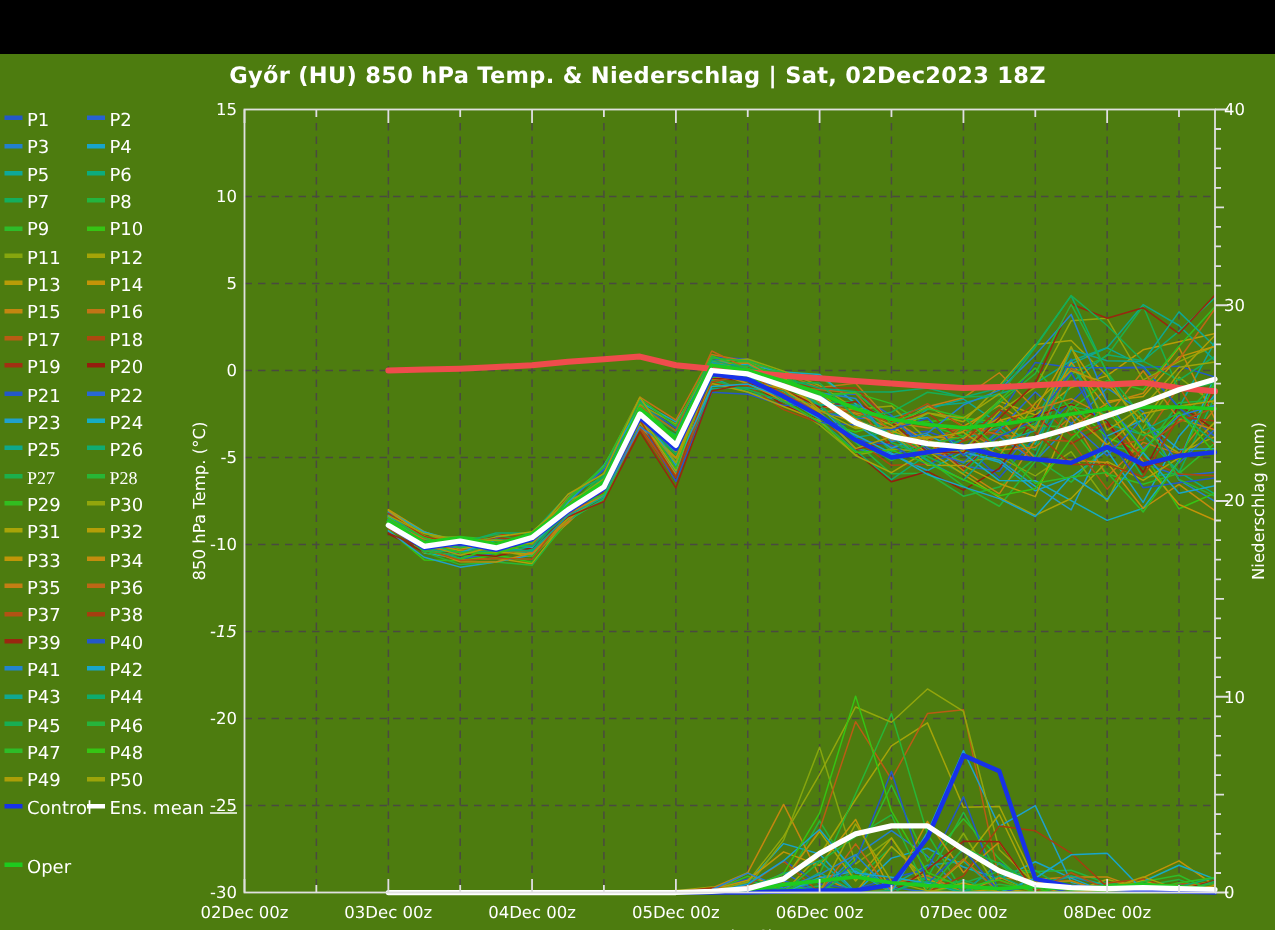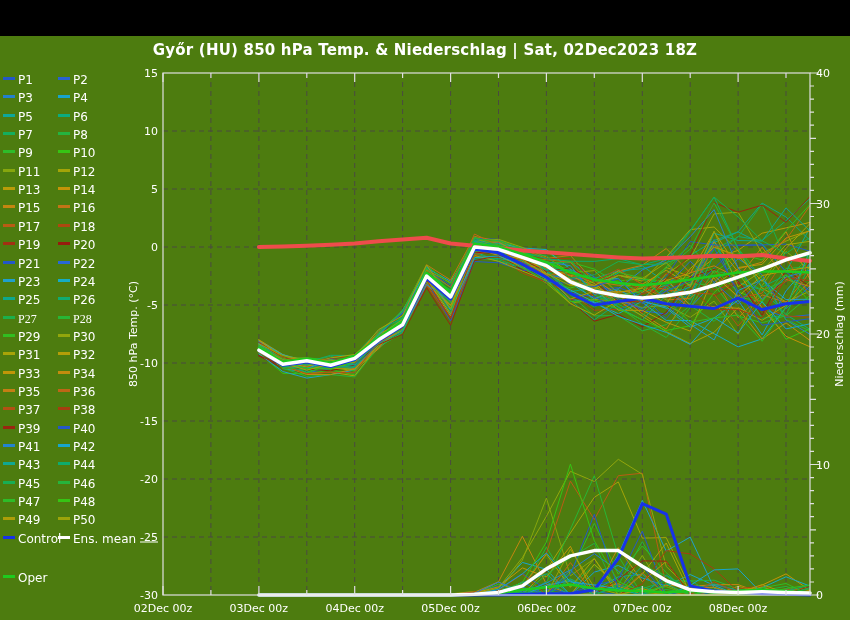--- a/index.html
+++ b/index.html
@@ -264,21 +264,21 @@
       <div class="ticklab xtl" style="left: 450.556px; top: 566px;">05Dec 00z</div>
       <div class="ticklab xtl" style="left: 546.407px; top: 566px;">06Dec 00z</div>
       <div class="ticklab xtl" style="left: 642.259px; top: 566px;">07Dec 00z</div>
       <div class="ticklab xtl" style="left: 738.111px; top: 566px;">08Dec 00z</div>
       <div class="ticklab ltl" style="left: 158px; top: 37px;">15</div>
       <div class="ticklab ltl" style="left: 158px; top: 95px;">10</div>
       <div class="ticklab ltl" style="left: 158px; top: 153px;">5</div>
       <div class="ticklab ltl" style="left: 158px; top: 211px;">0</div>
       <div class="ticklab ltl" style="left: 158px; top: 269px;">-5</div>
       <div class="ticklab ltl" style="left: 158px; top: 327px;">-10</div>
-      <div class="ticklab ltl" style="left: 158px; top: 385px;">-15</div>
+      <div class="ticklab ltl" style="left: 158px; top: 385px; font-style: italic;">-15</div>
       <div class="ticklab ltl" style="left: 158px; top: 443px;">-20</div>
       <div class="ticklab ltl" style="left: 158px; top: 501px; text-decoration: underline;">-25</div>
       <div class="ticklab ltl" style="left: 158px; top: 559px;">-30</div>
       <div class="ticklab rtl" style="left: 816px; top: 37px;">40</div>
       <div class="ticklab rtl" style="left: 816px; top: 167.5px;">30</div>
       <div class="ticklab rtl" style="left: 816px; top: 298px;">20</div>
       <div class="ticklab rtl" style="left: 816px; top: 428.5px;">10</div>
       <div class="ticklab rtl" style="left: 816px; top: 559px;">0</div>
     </div>
 </div>

